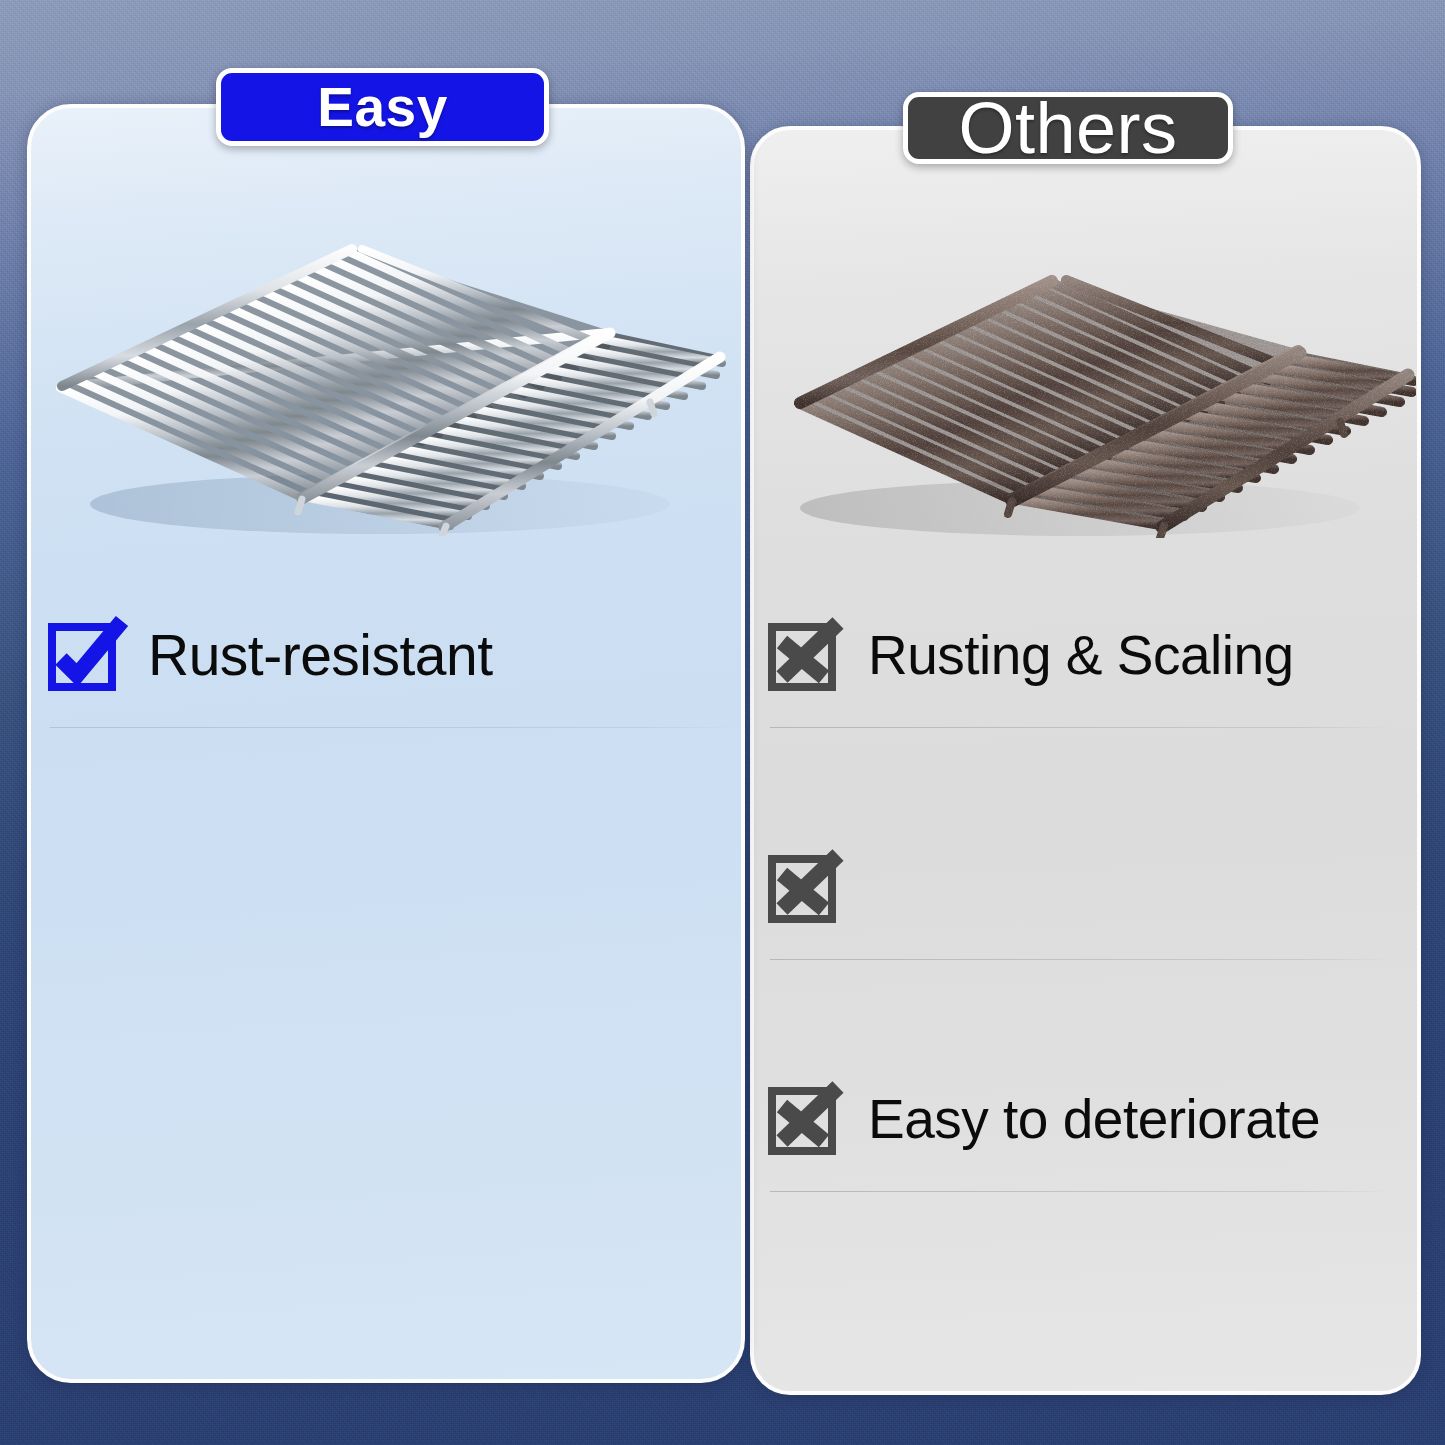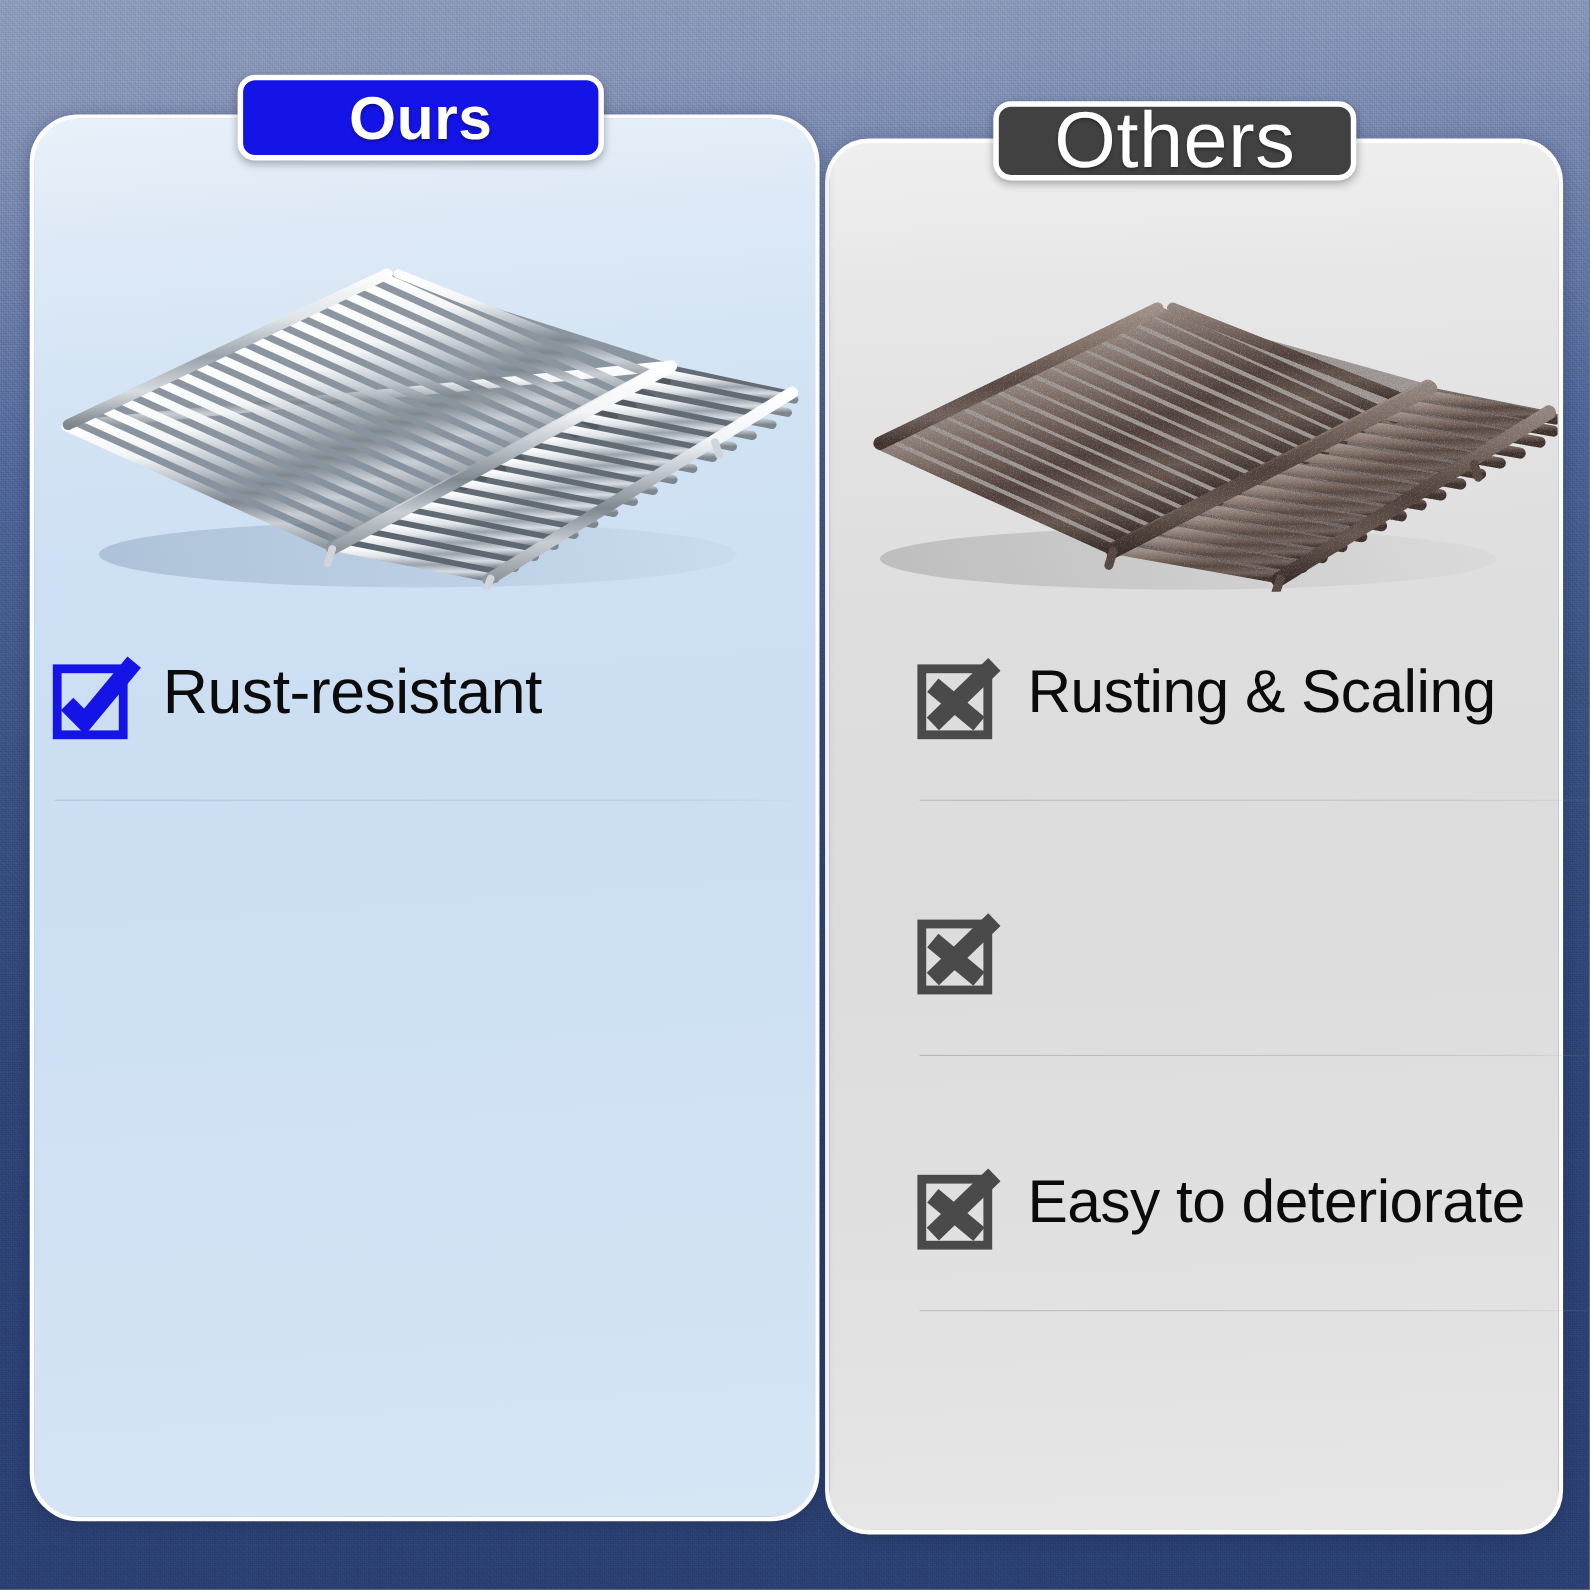--- a/index.html
+++ b/index.html
@@ -59,23 +59,23 @@
   }
 
   
   .product{position:absolute;z-index:4;}
   #product-ours{left:50px;top:236px;width:676px;height:300px;}
   #product-others{left:780px;top:250px;width:636px;height:288px;}
 
   
   .rows{position:absolute;z-index:5;}
   #rows-ours{left:48px;top:600px;width:676px;}
-  #rows-others{left:834px;top:600px;width:610px;}
-
-  .frow{position:relative;display:flex;align-items:flex-start;box-sizing:border-box;}
+  #rows-others{left:768px;top:600px;width:610px;}
+
+  .frow{position:relative;display:flex;align-items:center;box-sizing:border-box;}
   #rows-ours  .frow{height:112px;margin-bottom:108px;}
   #rows-others .frow{height:112px;margin-bottom:120px;}
   .frow .divider{
     position:absolute;left:2px;right:-14px;bottom:-16px;height:1px;
   }
   #rows-ours .frow .divider{background:linear-gradient(90deg,rgba(150,175,205,.55),rgba(150,175,205,.30) 85%,rgba(150,175,205,0));}
   #rows-others .frow .divider{background:linear-gradient(90deg,rgba(170,170,170,.75),rgba(175,175,175,.45) 85%,rgba(175,175,175,0));}
 
   .icon-box{flex:0 0 auto;width:74px;height:74px;margin-right:26px;position:relative;}
   .icon-box svg{display:block;width:100%;height:100%;overflow:visible;}
@@ -88,21 +88,21 @@
 </style>
 </head>
 <body>
 
 <div id="stage">
   <div id="grain"></div>
 
   <div class="card" id="card-ours"></div>
 
   <div class="badge" id="badge-ours">
-    <span>Ours</span>
+    <span>Easy</span>
   </div>
 
   <div class="product" id="product-ours">
     <svg viewBox="0 0 676 300" width="676" height="300">
       <defs>
         <linearGradient id="steelBar" x1="0" y1="0" x2="0" y2="1">
           <stop offset="0" stop-color="#ffffff"></stop>
           <stop offset="0.25" stop-color="#f2f4f6"></stop>
           <stop offset="0.45" stop-color="#b9c0c7"></stop>
           <stop offset="0.62" stop-color="#7f878f"></stop>

